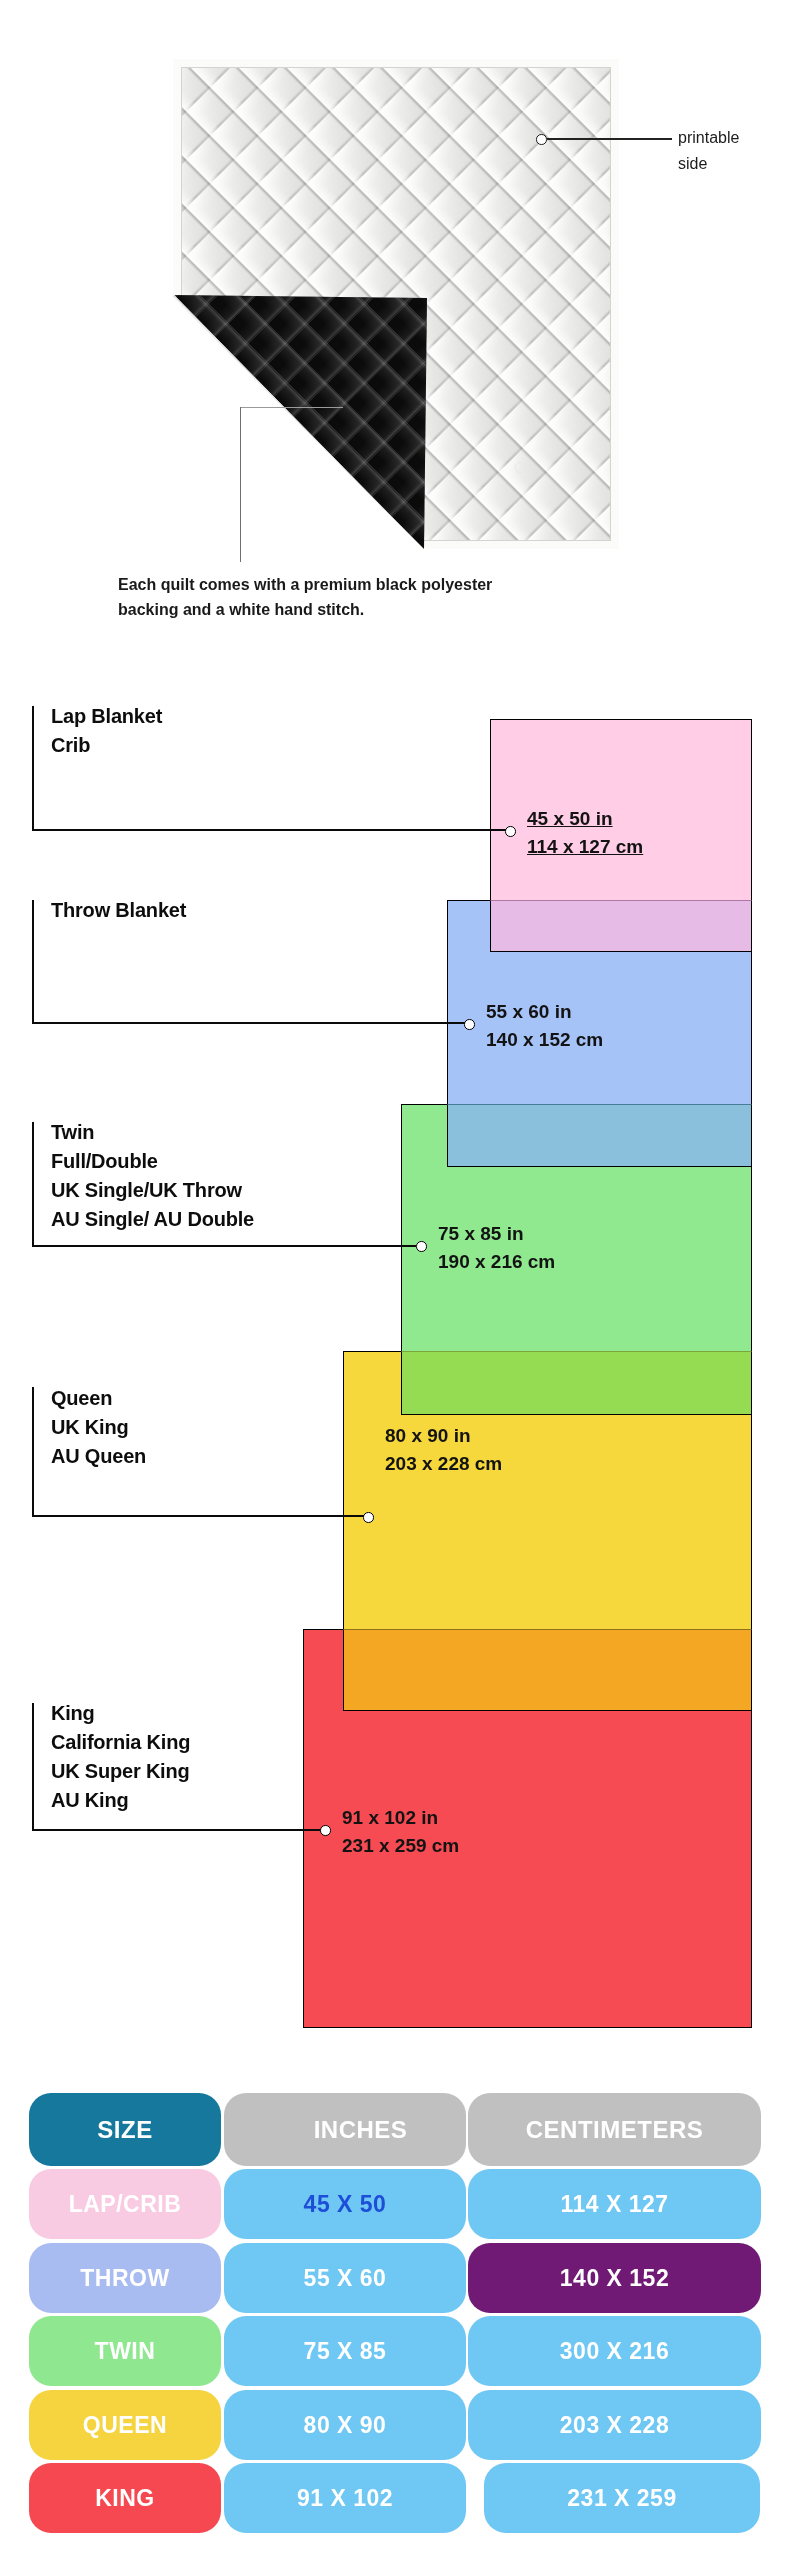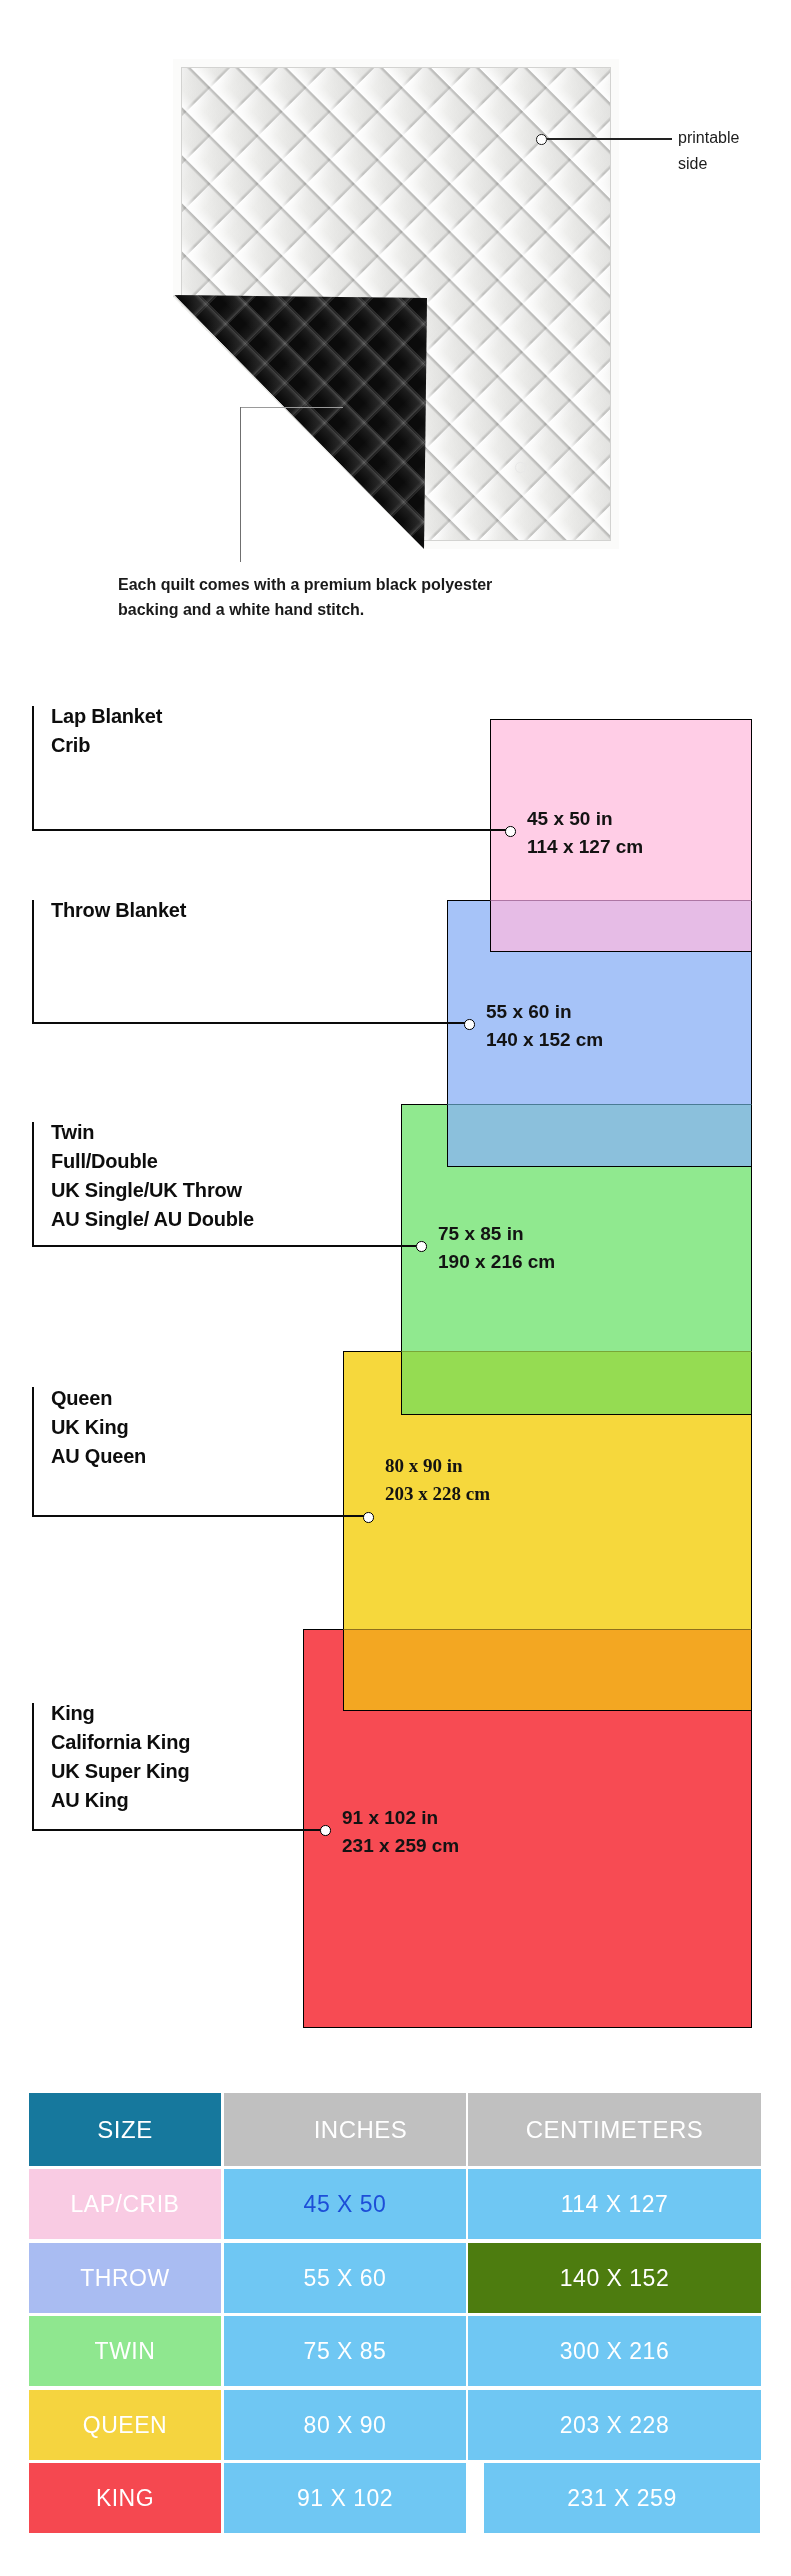--- a/index.html
+++ b/index.html
@@ -45,21 +45,21 @@
   .glabel{left:51px;font-size:20px;line-height:29px;font-weight:700;color:#0d0d0d;
           letter-spacing:-0.2px;white-space:nowrap;z-index:50;}
   .vline{left:32px;width:1.9px;background:#0a0a0a;z-index:50;}
   .hline{height:1.9px;background:#0a0a0a;z-index:50;}
   .dim{font-size:19px;line-height:28px;font-weight:700;color:#131313;white-space:nowrap;z-index:55;}
   .circ{box-sizing:border-box;width:10.5px;height:10.5px;border:1.9px solid #000;background:#fff;
         border-radius:50%;z-index:55;}
 
   
   .cell{box-sizing:border-box;display:flex;align-items:center;justify-content:center;
-        color:#fff;font-weight:400;z-index:10;}
+        color:#fff;font-weight:700;z-index:10;border-radius:22px;}
   .cell.hd{font-size:24px;letter-spacing:0.5px;}
   .cell.val{font-size:23px;letter-spacing:0.5px;}
 </style>
 </head>
 <body>
 
 <div id="page">
 
   <div class="abs quilt">
     <div class="q-face"></div>
@@ -93,21 +93,21 @@
       <div class="abs band" style="left: 447px; top: 1104px; width: 305px; height: 63px; background: rgb(139, 192, 220); border-top-color: rgb(74, 123, 149);"></div>
       <div class="abs band" style="left: 401px; top: 1351px; width: 351px; height: 64px; background: rgb(149, 220, 82); border-top-color: rgb(121, 166, 55);"></div>
       <div class="abs band" style="left: 343px; top: 1629px; width: 409px; height: 82px; background: rgb(243, 167, 34); border-top-color: rgb(143, 112, 28);"></div>
       <div class="abs glabel" style="top: 702px;">
         <div>Lap Blanket</div>
         <div>Crib</div>
       </div>
       <div class="abs vline" style="top: 706px; height: 125px;"></div>
       <div class="abs hline" style="left: 32px; top: 829px; width: 474px;"></div>
       <div class="abs circ" style="left: 505px; top: 826px;"></div>
-      <div class="abs dim" style="left: 527px; top: 805px;">
+      <div class="abs dim" style="left: 527px; top: 805px; text-decoration: underline;">
         <div>45 x 50 in</div>
         <div>114 x 127 cm</div>
       </div>
       <div class="abs glabel" style="top: 896px;">
         <div>Throw Blanket</div>
       </div>
       <div class="abs vline" style="top: 900px; height: 124px;"></div>
       <div class="abs hline" style="left: 32px; top: 1022px; width: 433px;"></div>
       <div class="abs circ" style="left: 464px; top: 1019px;"></div>
       <div class="abs dim" style="left: 486px; top: 998px;">
@@ -128,21 +128,21 @@
         <div>190 x 216 cm</div>
       </div>
       <div class="abs glabel" style="top: 1384px;">
         <div>Queen</div>
         <div>UK King</div>
         <div>AU Queen</div>
       </div>
       <div class="abs vline" style="top: 1387px; height: 130px;"></div>
       <div class="abs hline" style="left: 32px; top: 1515px; width: 332px;"></div>
       <div class="abs circ" style="left: 363px; top: 1512px;"></div>
-      <div class="abs dim" style="left: 385px; top: 1452px; font-family: Liberation Serif, serif;">
+      <div class="abs dim" style="left: 385px; top: 1422px;">
         <div>80 x 90 in</div>
         <div>203 x 228 cm</div>
       </div>
       <div class="abs glabel" style="top: 1699px;">
         <div>King</div>
         <div>California King</div>
         <div>UK Super King</div>
         <div>AU King</div>
       </div>
       <div class="abs vline" style="top: 1703px; height: 128px;"></div>
@@ -156,21 +156,21 @@
 
   <div id="sizetable">
       <div class="abs cell hd" style="left: 29px; top: 2093px; width: 192px; height: 73px; background: rgb(22, 120, 157); color: rgb(255, 255, 255);">SIZE</div>
       <div class="abs cell hd" style="left: 224px; top: 2093px; width: 242px; height: 73px; background: rgb(192, 192, 192); color: rgb(255, 255, 255); padding-left: 31px;">INCHES</div>
       <div class="abs cell hd" style="left: 468px; top: 2093px; width: 293px; height: 73px; background: rgb(192, 192, 192); color: rgb(255, 255, 255);">CENTIMETERS</div>
       <div class="abs cell val" style="left: 29px; top: 2169px; width: 192px; height: 70px; background: rgb(249, 203, 227); color: rgb(255, 255, 255);">LAP/CRIB</div>
       <div class="abs cell val" style="left: 224px; top: 2169px; width: 242px; height: 70px; background: rgb(111, 199, 243); color: #1d4ed8;">45 X 50</div>
       <div class="abs cell val" style="left: 468px; top: 2169px; width: 293px; height: 70px; background: rgb(111, 199, 243); color: rgb(255, 255, 255);">114 X 127</div>
       <div class="abs cell val" style="left: 29px; top: 2243px; width: 192px; height: 70px; background: rgb(169, 188, 242); color: rgb(255, 255, 255);">THROW</div>
       <div class="abs cell val" style="left: 224px; top: 2243px; width: 242px; height: 70px; background: rgb(111, 199, 243); color: rgb(255, 255, 255);">55 X 60</div>
-      <div class="abs cell val" style="left: 468px; top: 2243px; width: 293px; height: 70px; background: #4d7c0f; color: rgb(255, 255, 255);">140 X 152</div>
+      <div class="abs cell val" style="left: 468px; top: 2243px; width: 293px; height: 70px; background: #701a75; color: rgb(255, 255, 255);">140 X 152</div>
       <div class="abs cell val" style="left: 29px; top: 2316px; width: 192px; height: 70px; background: rgb(143, 231, 143); color: rgb(255, 255, 255);">TWIN</div>
       <div class="abs cell val" style="left: 224px; top: 2316px; width: 242px; height: 70px; background: rgb(111, 199, 243); color: rgb(255, 255, 255);">75 X 85</div>
       <div class="abs cell val" style="left: 468px; top: 2316px; width: 293px; height: 70px; background: rgb(111, 199, 243); color: rgb(255, 255, 255);">300 X 216</div>
       <div class="abs cell val" style="left: 29px; top: 2390px; width: 192px; height: 70px; background: rgb(245, 212, 63); color: rgb(255, 255, 255);">QUEEN</div>
       <div class="abs cell val" style="left: 224px; top: 2390px; width: 242px; height: 70px; background: rgb(111, 199, 243); color: rgb(255, 255, 255);">80 X 90</div>
       <div class="abs cell val" style="left: 468px; top: 2390px; width: 293px; height: 70px; background: rgb(111, 199, 243); color: rgb(255, 255, 255);">203 X 228</div>
       <div class="abs cell val" style="left: 29px; top: 2463px; width: 192px; height: 70px; background: rgb(245, 72, 80); color: rgb(255, 255, 255);">KING</div>
       <div class="abs cell val" style="left: 224px; top: 2463px; width: 242px; height: 70px; background: rgb(111, 199, 243); color: rgb(255, 255, 255);">91 X 102</div>
       <div class="abs cell val" style="left: 484px; top: 2463px; width: 276px; height: 70px; background: rgb(111, 199, 243); color: rgb(255, 255, 255);">231 X 259</div>
     </div>

